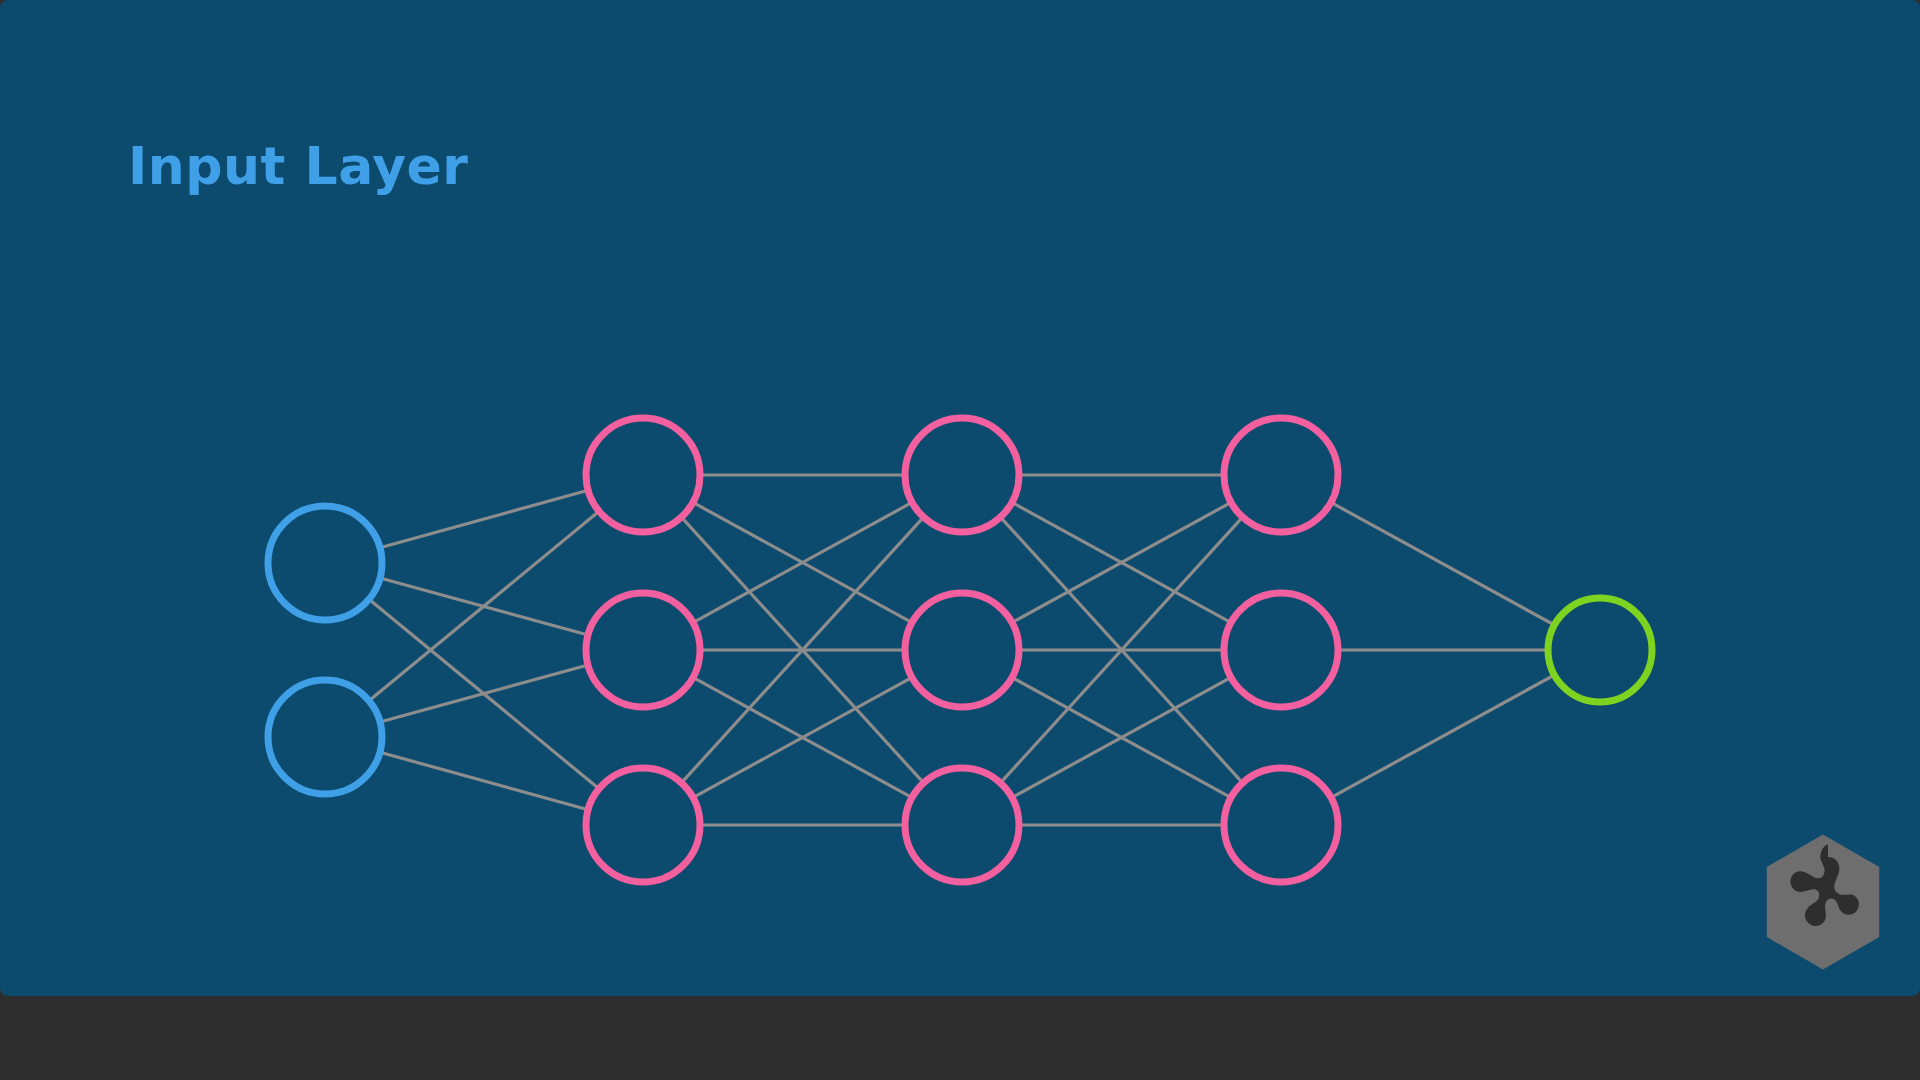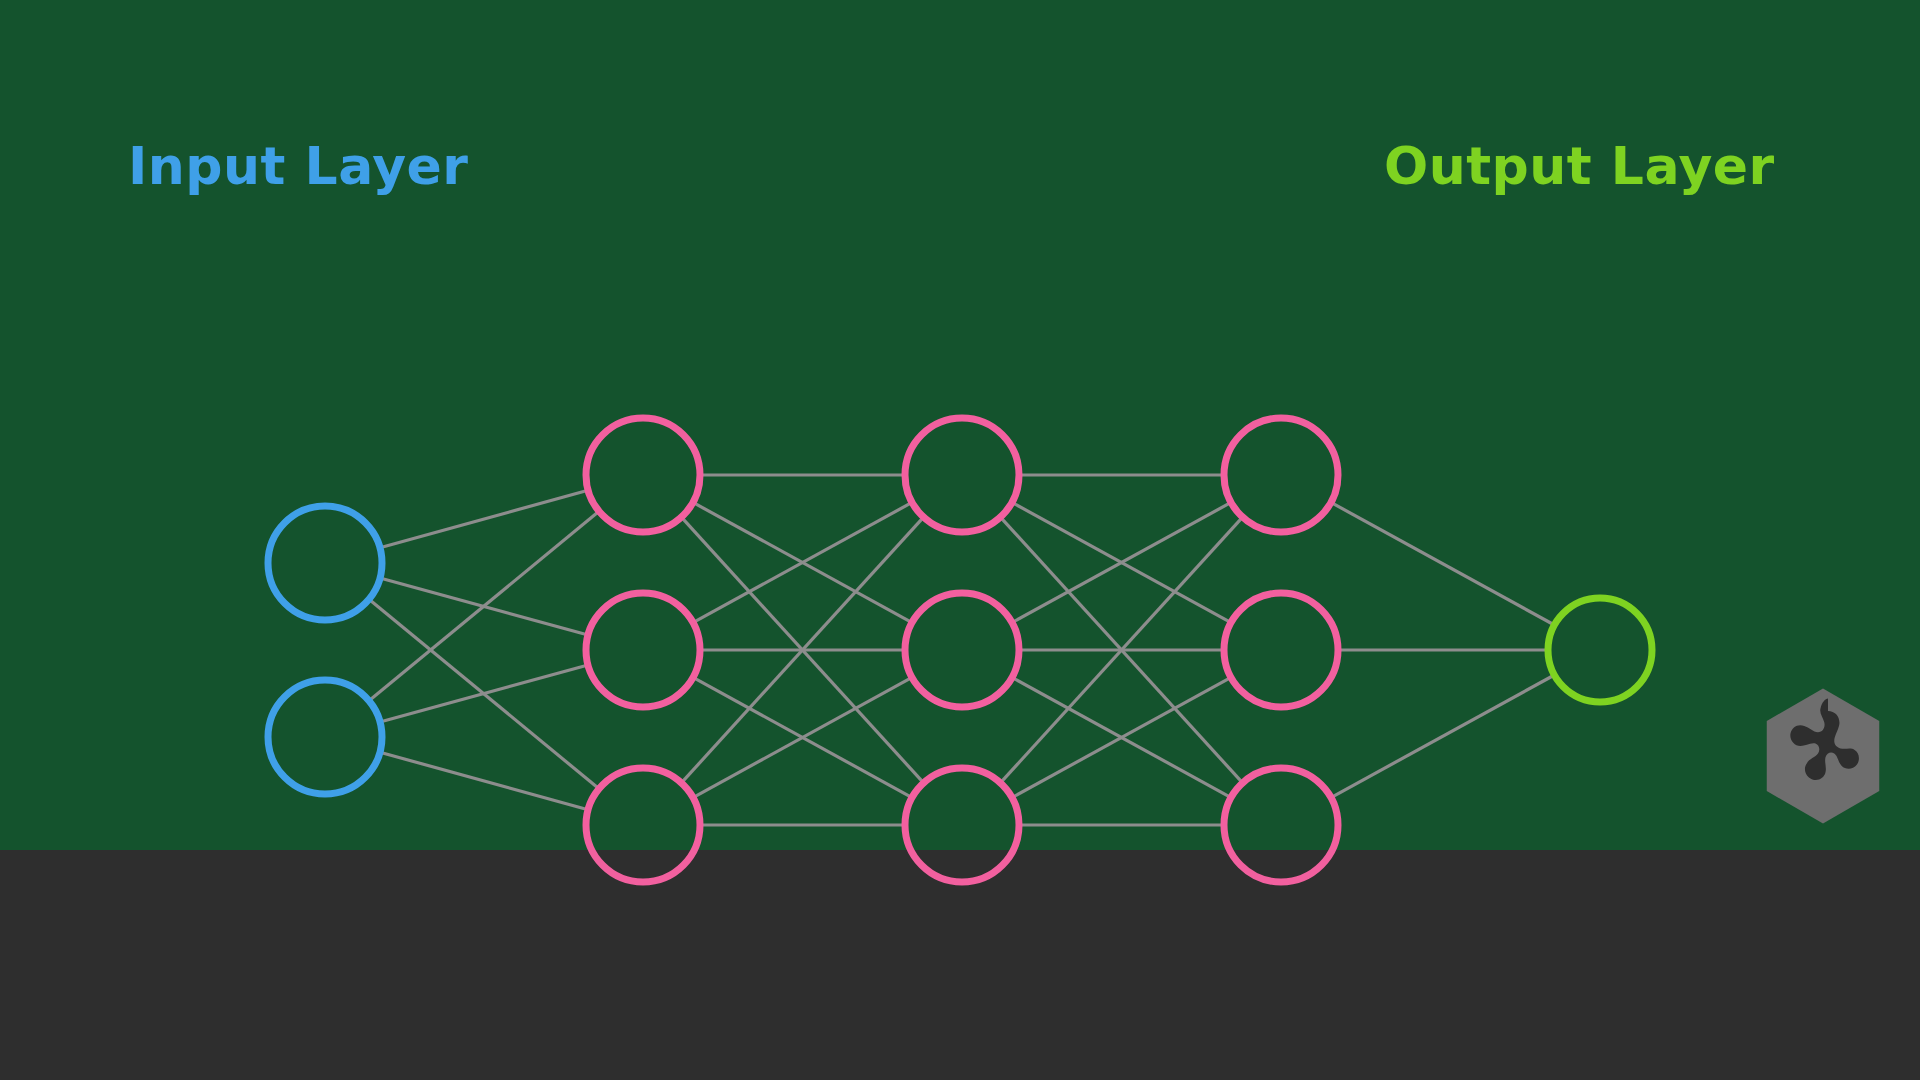--- a/index.html
+++ b/index.html
@@ -9,22 +9,23 @@
   }
   body {
     width: 1920px;
     height: 1080px;
     overflow: hidden;
     font-family: "DejaVu Sans", sans-serif;
   }
   #stage {
     position: relative;
     width: 1920px;
-    height: 850px;
-    background: #14532d;
+    height: 996px;
+    background: #0c4a6e;
+    border-radius: 8px;
   }
 
   
   .titles {
     position: absolute;
     top: 0;
     left: 0;
     width: 1920px;
     height: 250px;
     pointer-events: none;
@@ -73,21 +74,20 @@
     opacity: 1;
   }
 </style>
 </head>
 <body>
 
 <div id="stage">
 
   <div class="titles">
     <div class="layer-title" id="title-input">Input Layer</div>
-    <div class="layer-title" id="title-output">Output Layer</div>
   </div>
 
   <svg id="network" viewBox="0 0 1920 1080">
     <g id="edges">
         <line x1="379.9353446289625" y1="547.797766266199" x2="588.0646553710375" y2="490.20223373380094" class="edge"></line>
         <line x1="379.97955087416364" y1="578.041575239158" x2="588.0204491258363" y2="634.958424760842" class="edge"></line>
         <line x1="368.9920357375215" y1="599.2450105761969" x2="599.0079642624785" y2="788.7549894238031" class="edge"></line>
         <line x1="368.9920357375215" y1="700.7549894238031" x2="599.0079642624785" y2="511.245010576197" class="edge"></line>
         <line x1="379.97955087416364" y1="721.958424760842" x2="588.0204491258363" y2="665.041575239158" class="edge"></line>
         <line x1="379.9353446289625" y1="752.202233733801" x2="588.0646553710375" y2="809.797766266199" class="edge"></line>

